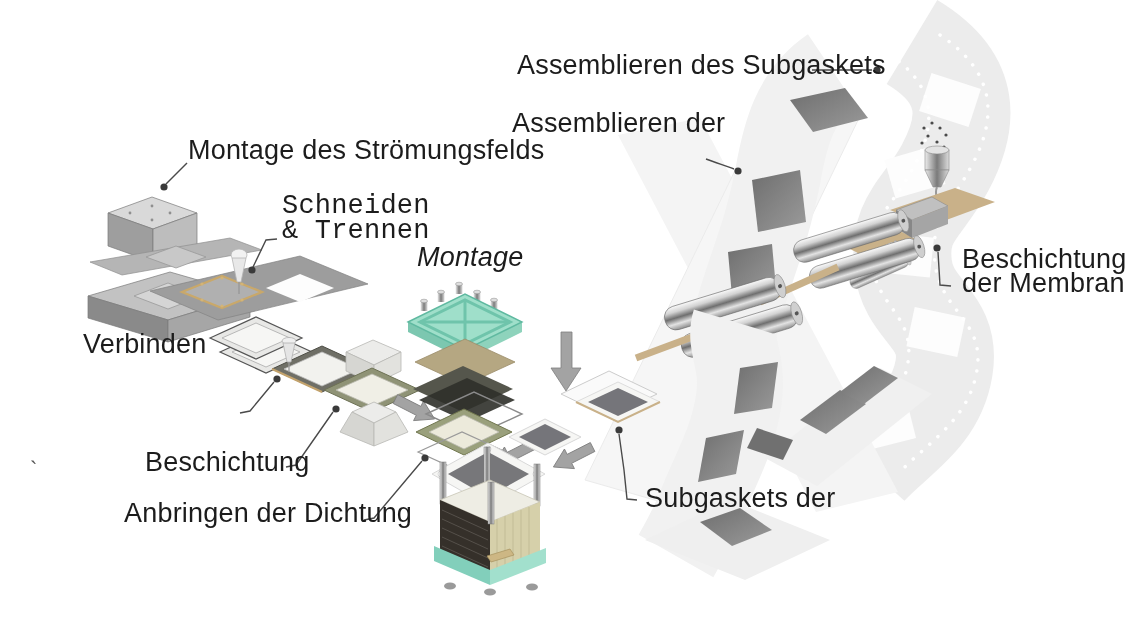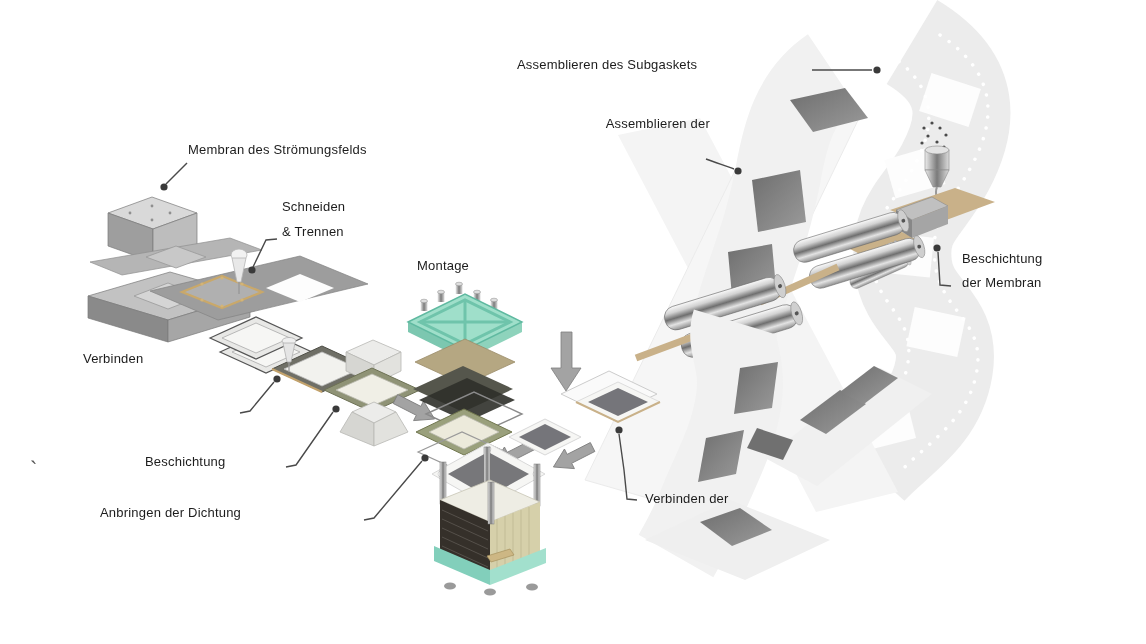--- a/index.html
+++ b/index.html
@@ -1,29 +1,29 @@
 <!DOCTYPE html>
 <html><head>
 <meta charset="utf-8">
 <style>
   html,body{margin:0;padding:0;background:#fff;}
   #stage{position:relative;width:1146px;height:644px;background:#ffffff;overflow:hidden;
          font-family:"Liberation Sans",sans-serif;}
   #stage svg{position:absolute;left:0;top:0;}
-  .lbl{position:absolute;font-size:13px;line-height:24px;color:#1c1c1c;letter-spacing:.2px;
+  .lbl{position:absolute;font-size:27px;line-height:24px;color:#1c1c1c;letter-spacing:.2px;
        white-space:nowrap;}
   .lbl div{white-space:nowrap;}
   .lbl-subgasket{left:517px;top:53px;}
   .lbl-gasdiffusion{left:512px;top:111px;width:198px;text-align:right;line-height:25px;}
   .lbl-formen{left:188px;top:138px;}
-  .lbl-schneiden{left:282px;top:194px;line-height:25px;}
-  .lbl-montage{left:417px;top:254px;}
-  .lbl-verbinden{left:83px;top:346px;line-height:25px;}
+  .lbl-schneiden{left:282px;top:194px;line-height:25px;font-family:Liberation Mono, monospace;}
+  .lbl-montage{left:417px;top:245px;font-style:italic;}
+  .lbl-verbinden{left:83px;top:332px;line-height:25px;}
   .lbl-beschichtung{left:145px;top:450px;}
-  .lbl-anbringen{left:100px;top:501px;}
+  .lbl-anbringen{left:124px;top:501px;}
   .lbl-separieren{left:645px;top:487px;line-height:23px;}
   .lbl-beschichtung-membran{left:962px;top:247px;line-height:24px;}
   .lbl-tick{left:30px;top:458px;font-size:22px;color:#555;}
 </style>
 </head>
 <body>
 
 <div id="stage">
 
 <svg width="1146" height="644" viewBox="0 0 1146 644" aria-hidden="true">
@@ -344,39 +344,39 @@
     <circle cx="937" cy="248" r="3.6"></circle>
   </g>
 </svg>
 
   <div class="lbl lbl-subgasket">Assemblieren des Subgaskets</div>
 
   <div class="lbl lbl-gasdiffusion">
     <div>Assemblieren der</div>
   </div>
 
-  <div class="lbl lbl-formen">Membran des Strömungsfelds</div>
+  <div class="lbl lbl-formen">Montage des Strömungsfelds</div>
 
   <div class="lbl lbl-schneiden">
     <div>Schneiden</div>
     <div>&amp; Trennen</div>
   </div>
 
   <div class="lbl lbl-montage">Montage</div>
 
   <div class="lbl lbl-verbinden">
     <div>Verbinden</div>
   </div>
 
   <div class="lbl lbl-beschichtung">Beschichtung</div>
 
   <div class="lbl lbl-anbringen">Anbringen der Dichtung</div>
 
   <div class="lbl lbl-separieren">
-    <div>Verbinden der</div>
+    <div>Subgaskets der</div>
   </div>
 
   <div class="lbl lbl-beschichtung-membran">
     <div>Beschichtung</div>
     <div>der Membran</div>
   </div>
 
   <div class="lbl lbl-tick">`</div>
 
 </div>

